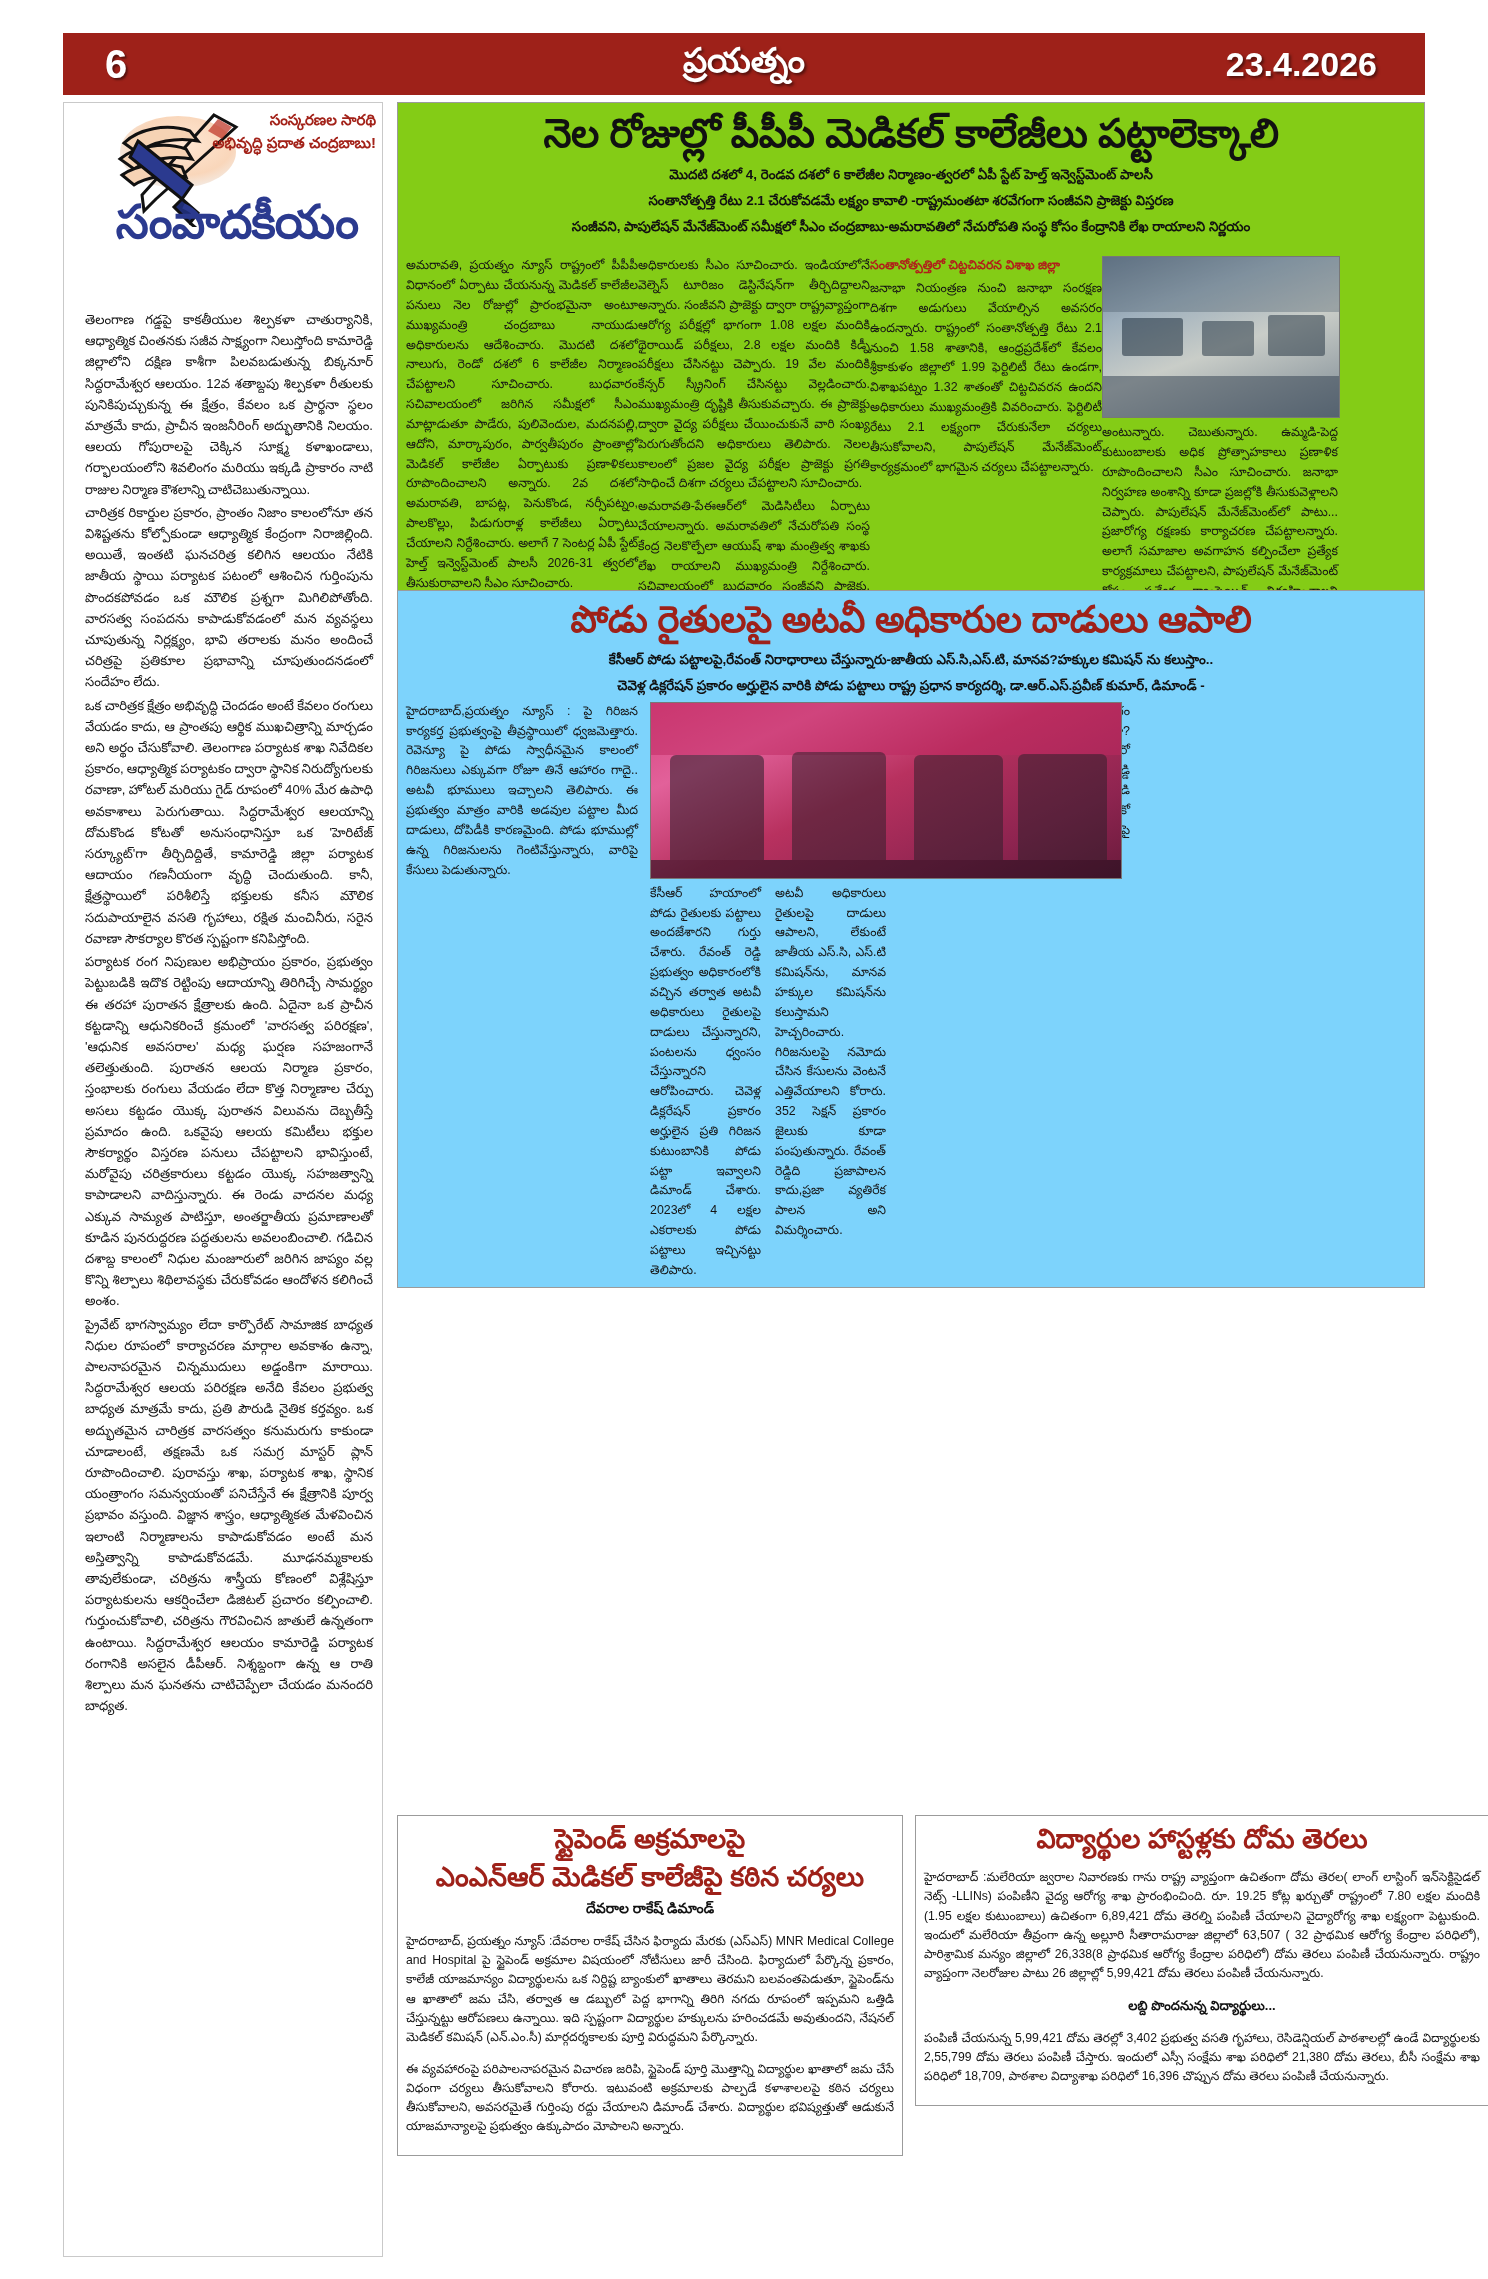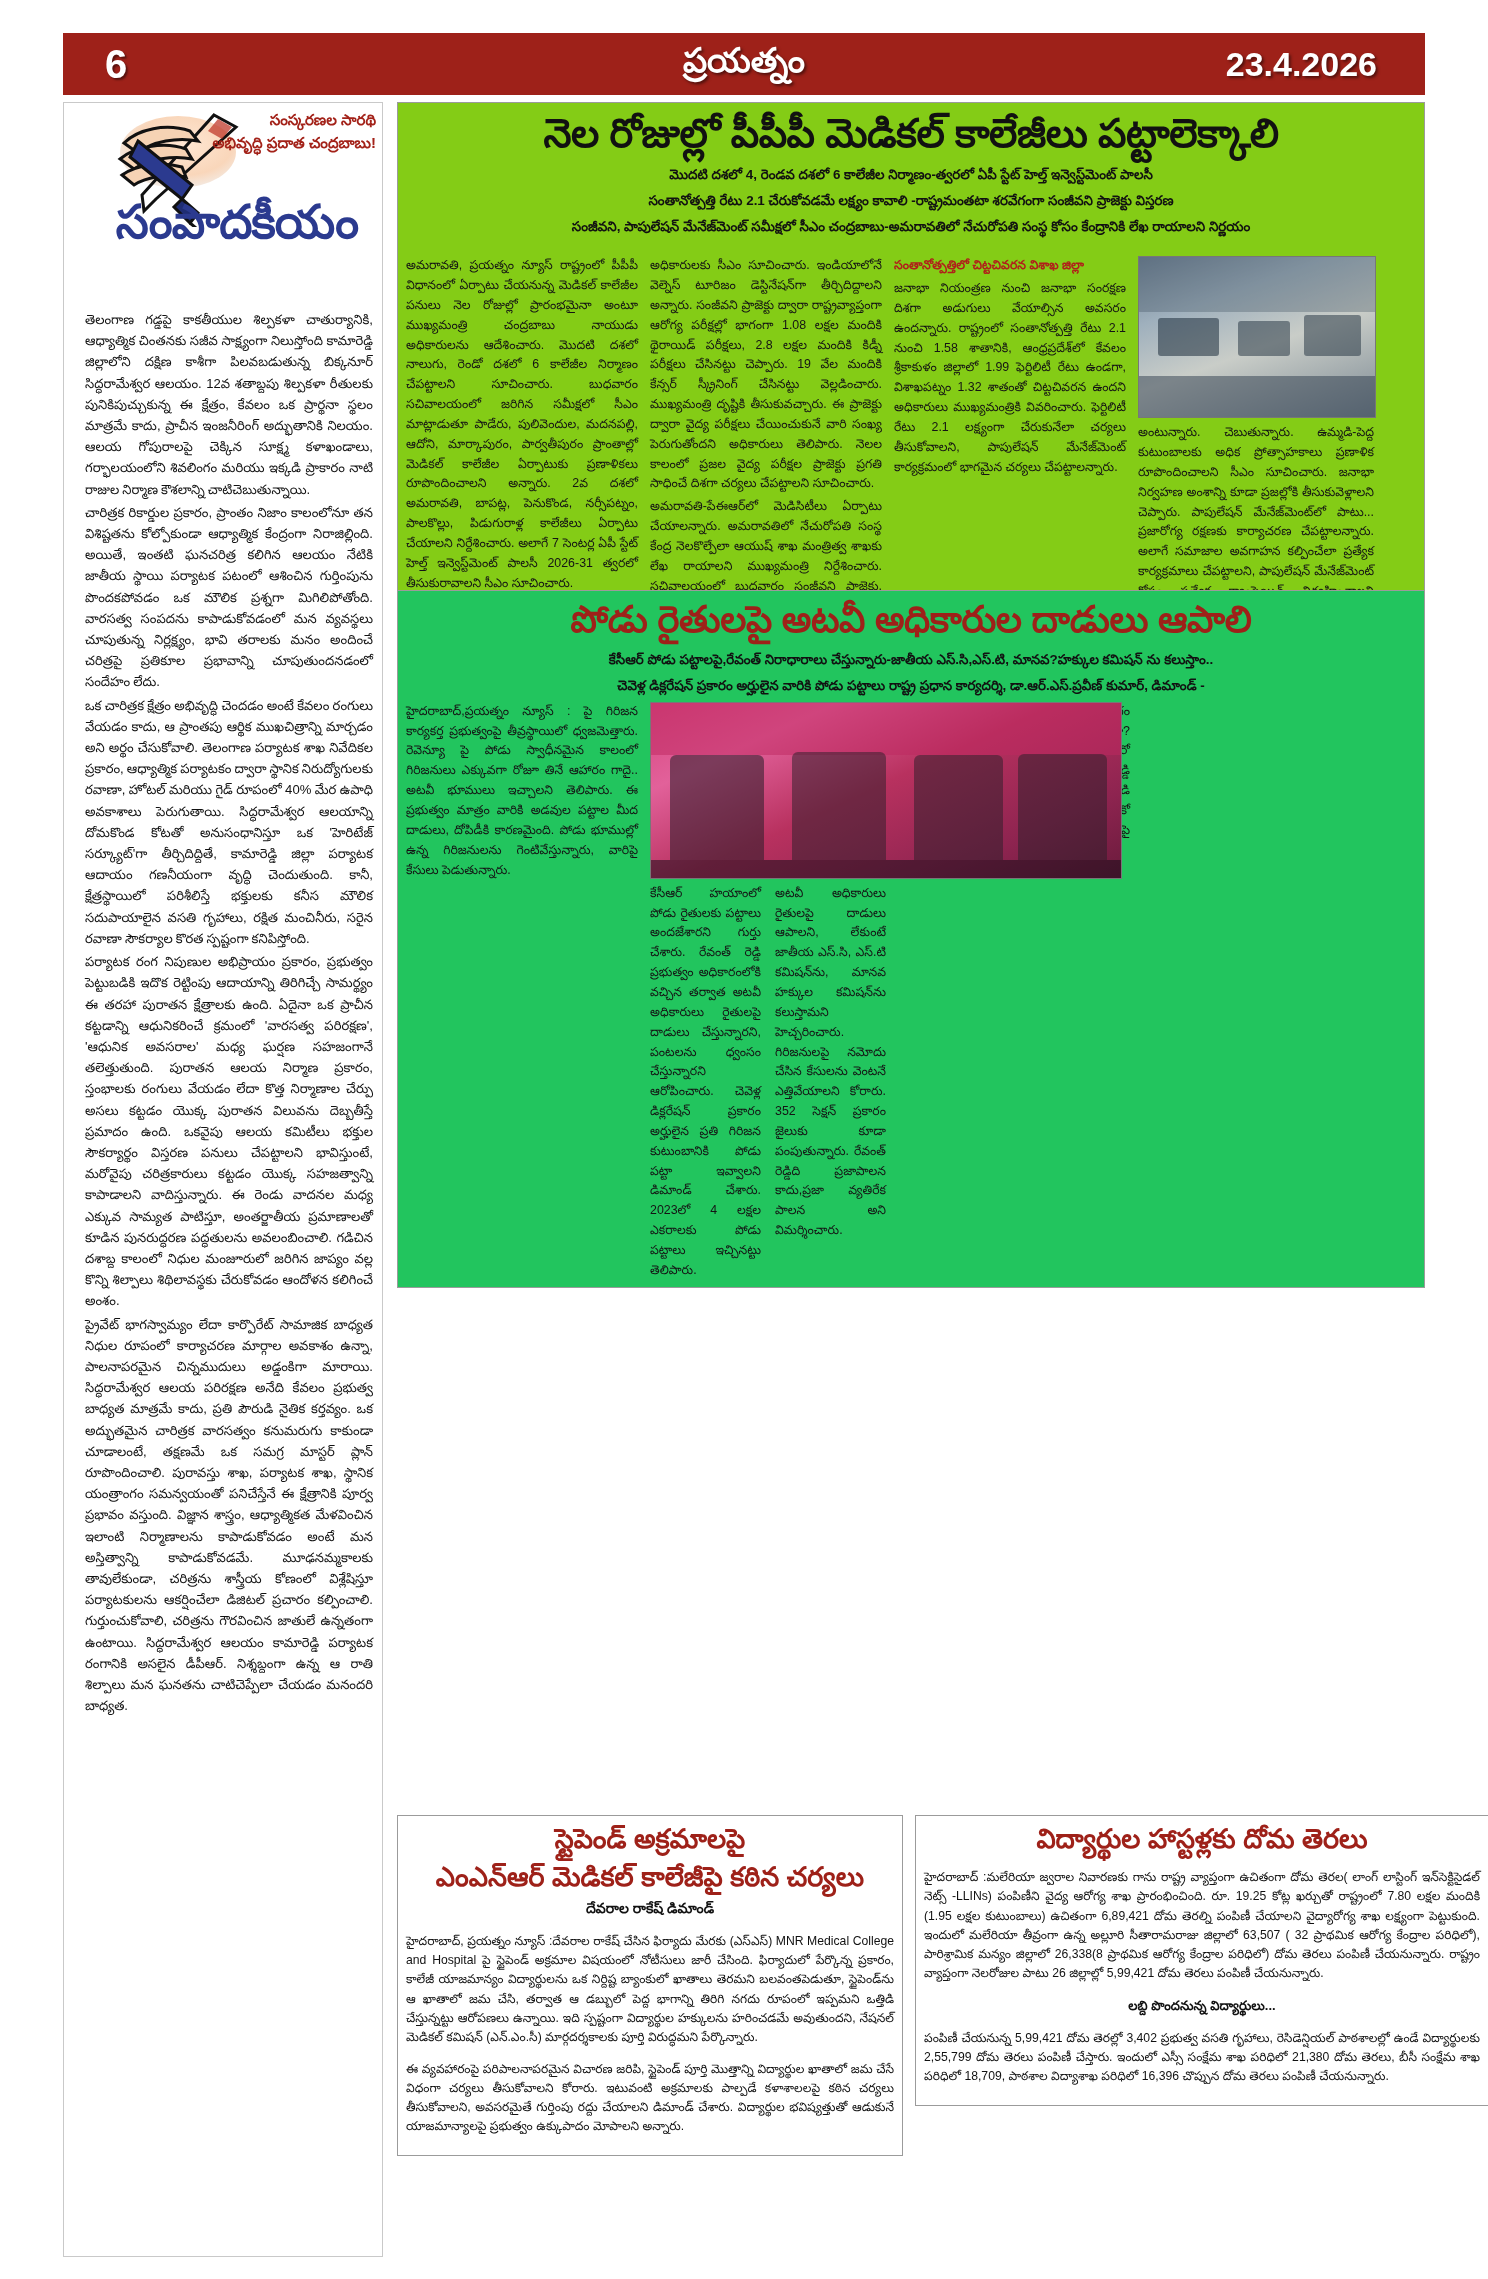--- a/index.html
+++ b/index.html
@@ -70,36 +70,36 @@
   }
   .a1 .hl{
     font-size:40px;font-weight:bold;line-height:1.12;text-align:center;
     color:#111;letter-spacing:-.5px;margin:2px 0 9px 0;
     font-family:"Liberation Sans",sans-serif;
   }
   .subhl{
     text-align:center;font-size:13.4px;font-weight:bold;color:#111;
     line-height:1.5;margin:0 0 6px 0;
   }
-  .a1 .cols{display:flex;gap:12px;margin-top:19px;}
+  .a1 .cols{display:flex;margin-top:19px;}
   .a1 .c{width:232px;}
   .a1 .cwide{width:236px;}
   .photo{
     background:linear-gradient(160deg,#6d7f92 0%,#9fb0bd 28%,#c9cdc8 55%,#7d8a94 100%);
     border:1px solid #777;position:relative;overflow:hidden;
   }
   .photo.a1p{width:236px;height:160px;margin-bottom:5px;}
   .photo .pbar{position:absolute;left:0;right:0;background:rgba(40,55,70,.45);}
   .kicker{font-weight:bold;color:#111;}
   .redkicker{font-weight:bold;color:#b0201a;}
 
   
   .a2{
     position:absolute;left:397px;top:590px;width:1028px;
-    border:1px solid #9b9b9b;box-sizing:border-box;background:#22c55e;
+    border:1px solid #9b9b9b;box-sizing:border-box;background:#7dd3fc;
     padding:6px 8px 6px 8px;
   }
   .a2 .hl{
     font-size:37px;font-weight:bold;line-height:1.15;text-align:center;
     color:#9e2119;margin:2px 0 8px 0;letter-spacing:-.4px;
   }
   .a2 .cols{display:flex;gap:12px;margin-top:4px;}
   .a2 .c{width:232px;}
   .a2 .cwide{width:236px;}
   .photo.a2p{width:470px;height:175px;margin:0 0 5px 0;

